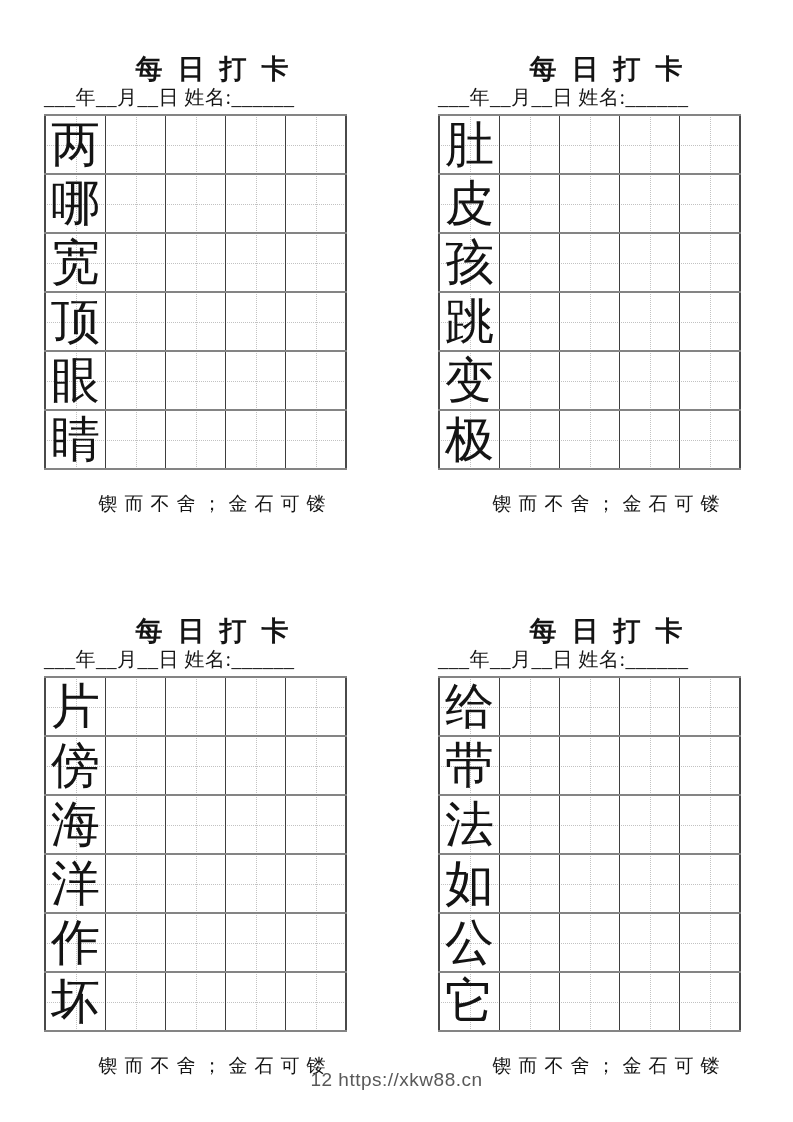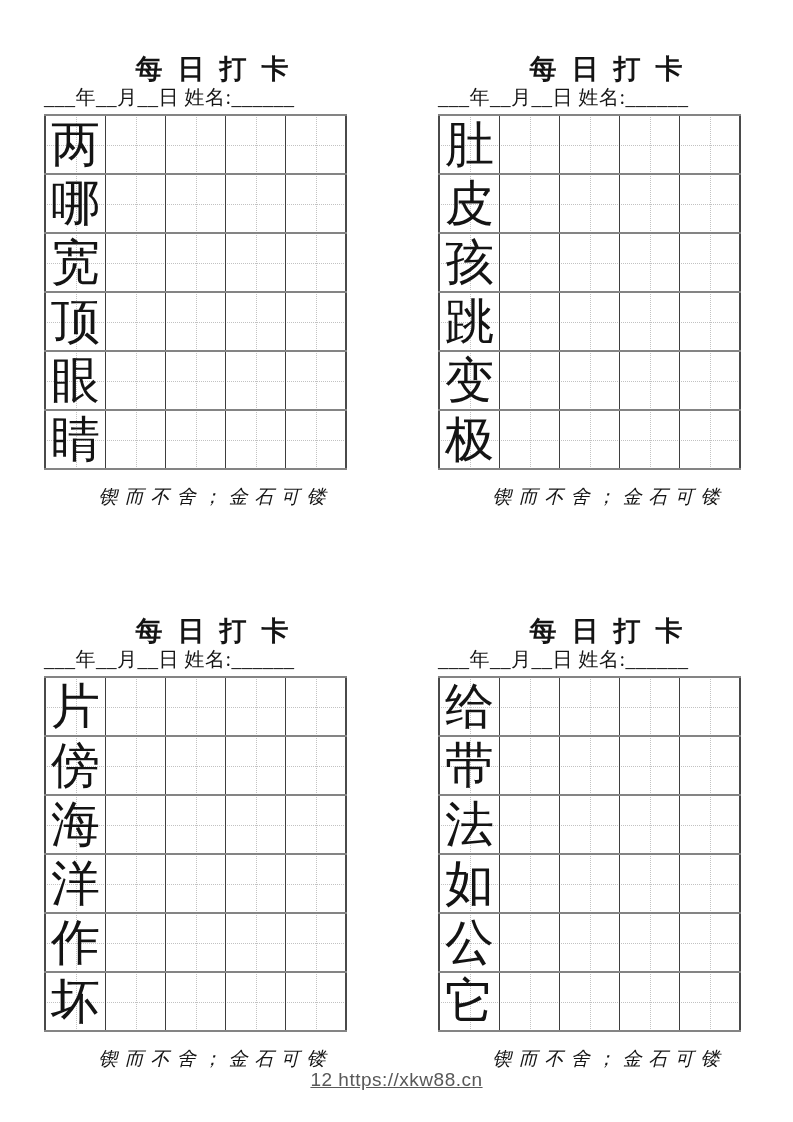--- a/index.html
+++ b/index.html
@@ -43,27 +43,27 @@
   }
   .cell{position:relative;width:100%;height:100%;}
   .vg{position:absolute;top:1px;bottom:1px;left:50%;width:0;border-left:1px dotted var(--guide-dotted);}
   .hg{position:absolute;left:1px;right:1px;top:50%;height:0;border-top:1px dotted var(--guide-dotted);}
   .ch{
     position:absolute;left:0;right:0;top:0;bottom:0;z-index:2;
     display:flex;align-items:center;justify-content:center;
     font-size:49px;line-height:1;color:var(--ink);
   }
   .quote{
-    margin-top:14px;text-align:center;font-size:19px;color:var(--ink);
-    letter-spacing:7px;text-indent:7px;white-space:nowrap;font-style:italic;
+    margin-top:21px;text-align:center;font-size:19px;color:var(--ink);
+    letter-spacing:7px;text-indent:7px;white-space:nowrap;
   }
   .footer{
     position:absolute;left:0;right:0;top:1069px;text-align:center;
     font-family:"Liberation Sans","DejaVu Sans",sans-serif;
-    font-size:19px;color:var(--footer);letter-spacing:0.5px;text-decoration:underline;
+    font-size:19px;color:var(--footer);letter-spacing:0.5px;
   }
 </style>
 </head>
 <body>
 
 <section class="card card-0">
   <h2 class="title">每日打卡</h2>
   <div class="date-line">___年__月__日 姓名:______</div>
   <table class="grid">
       <tbody>

